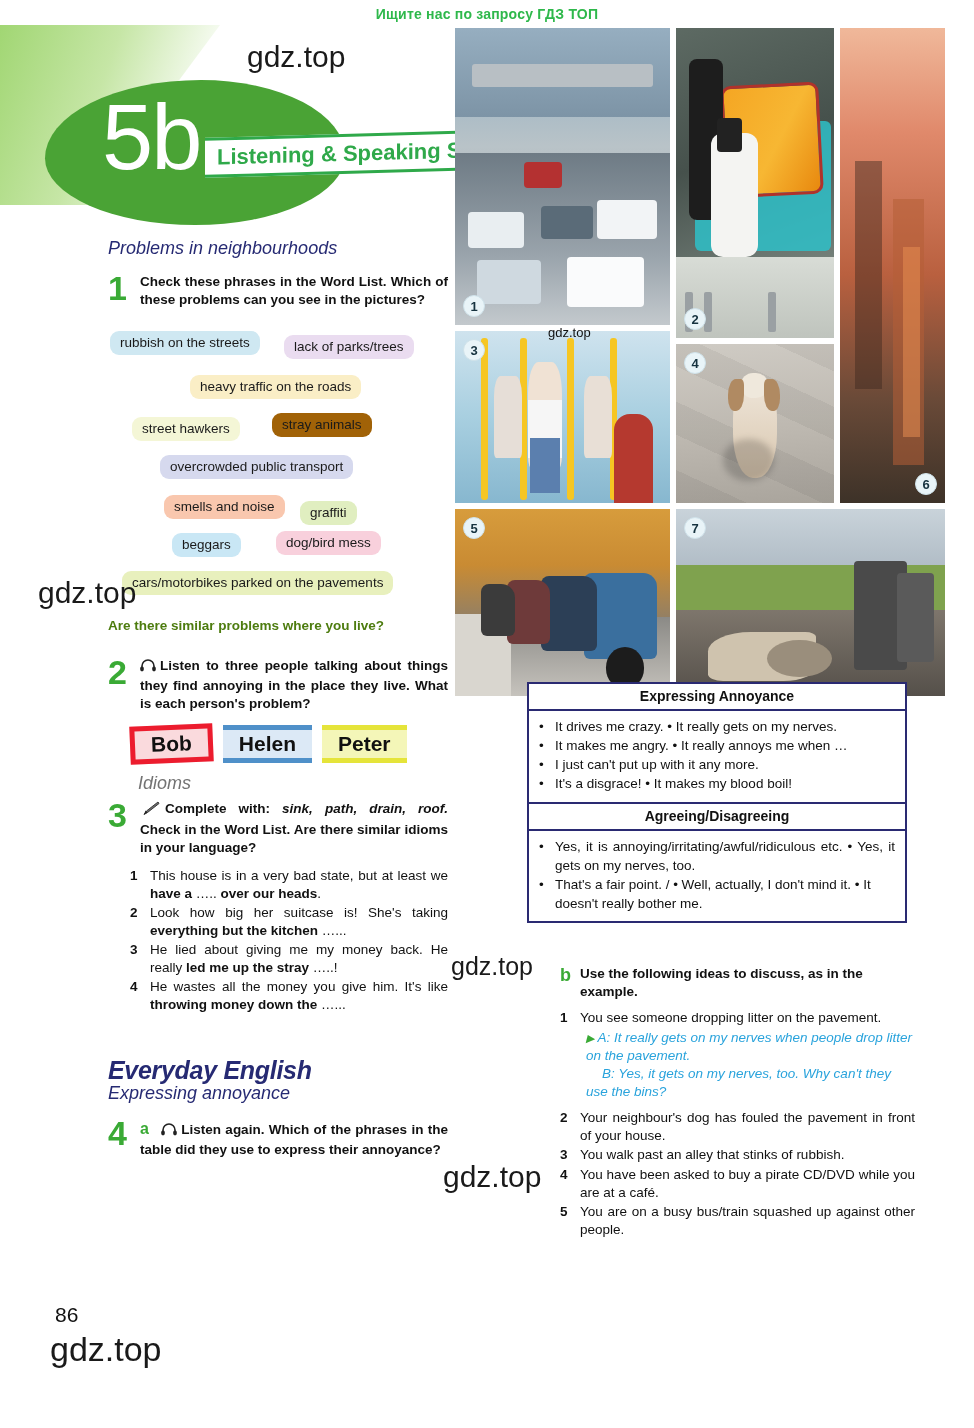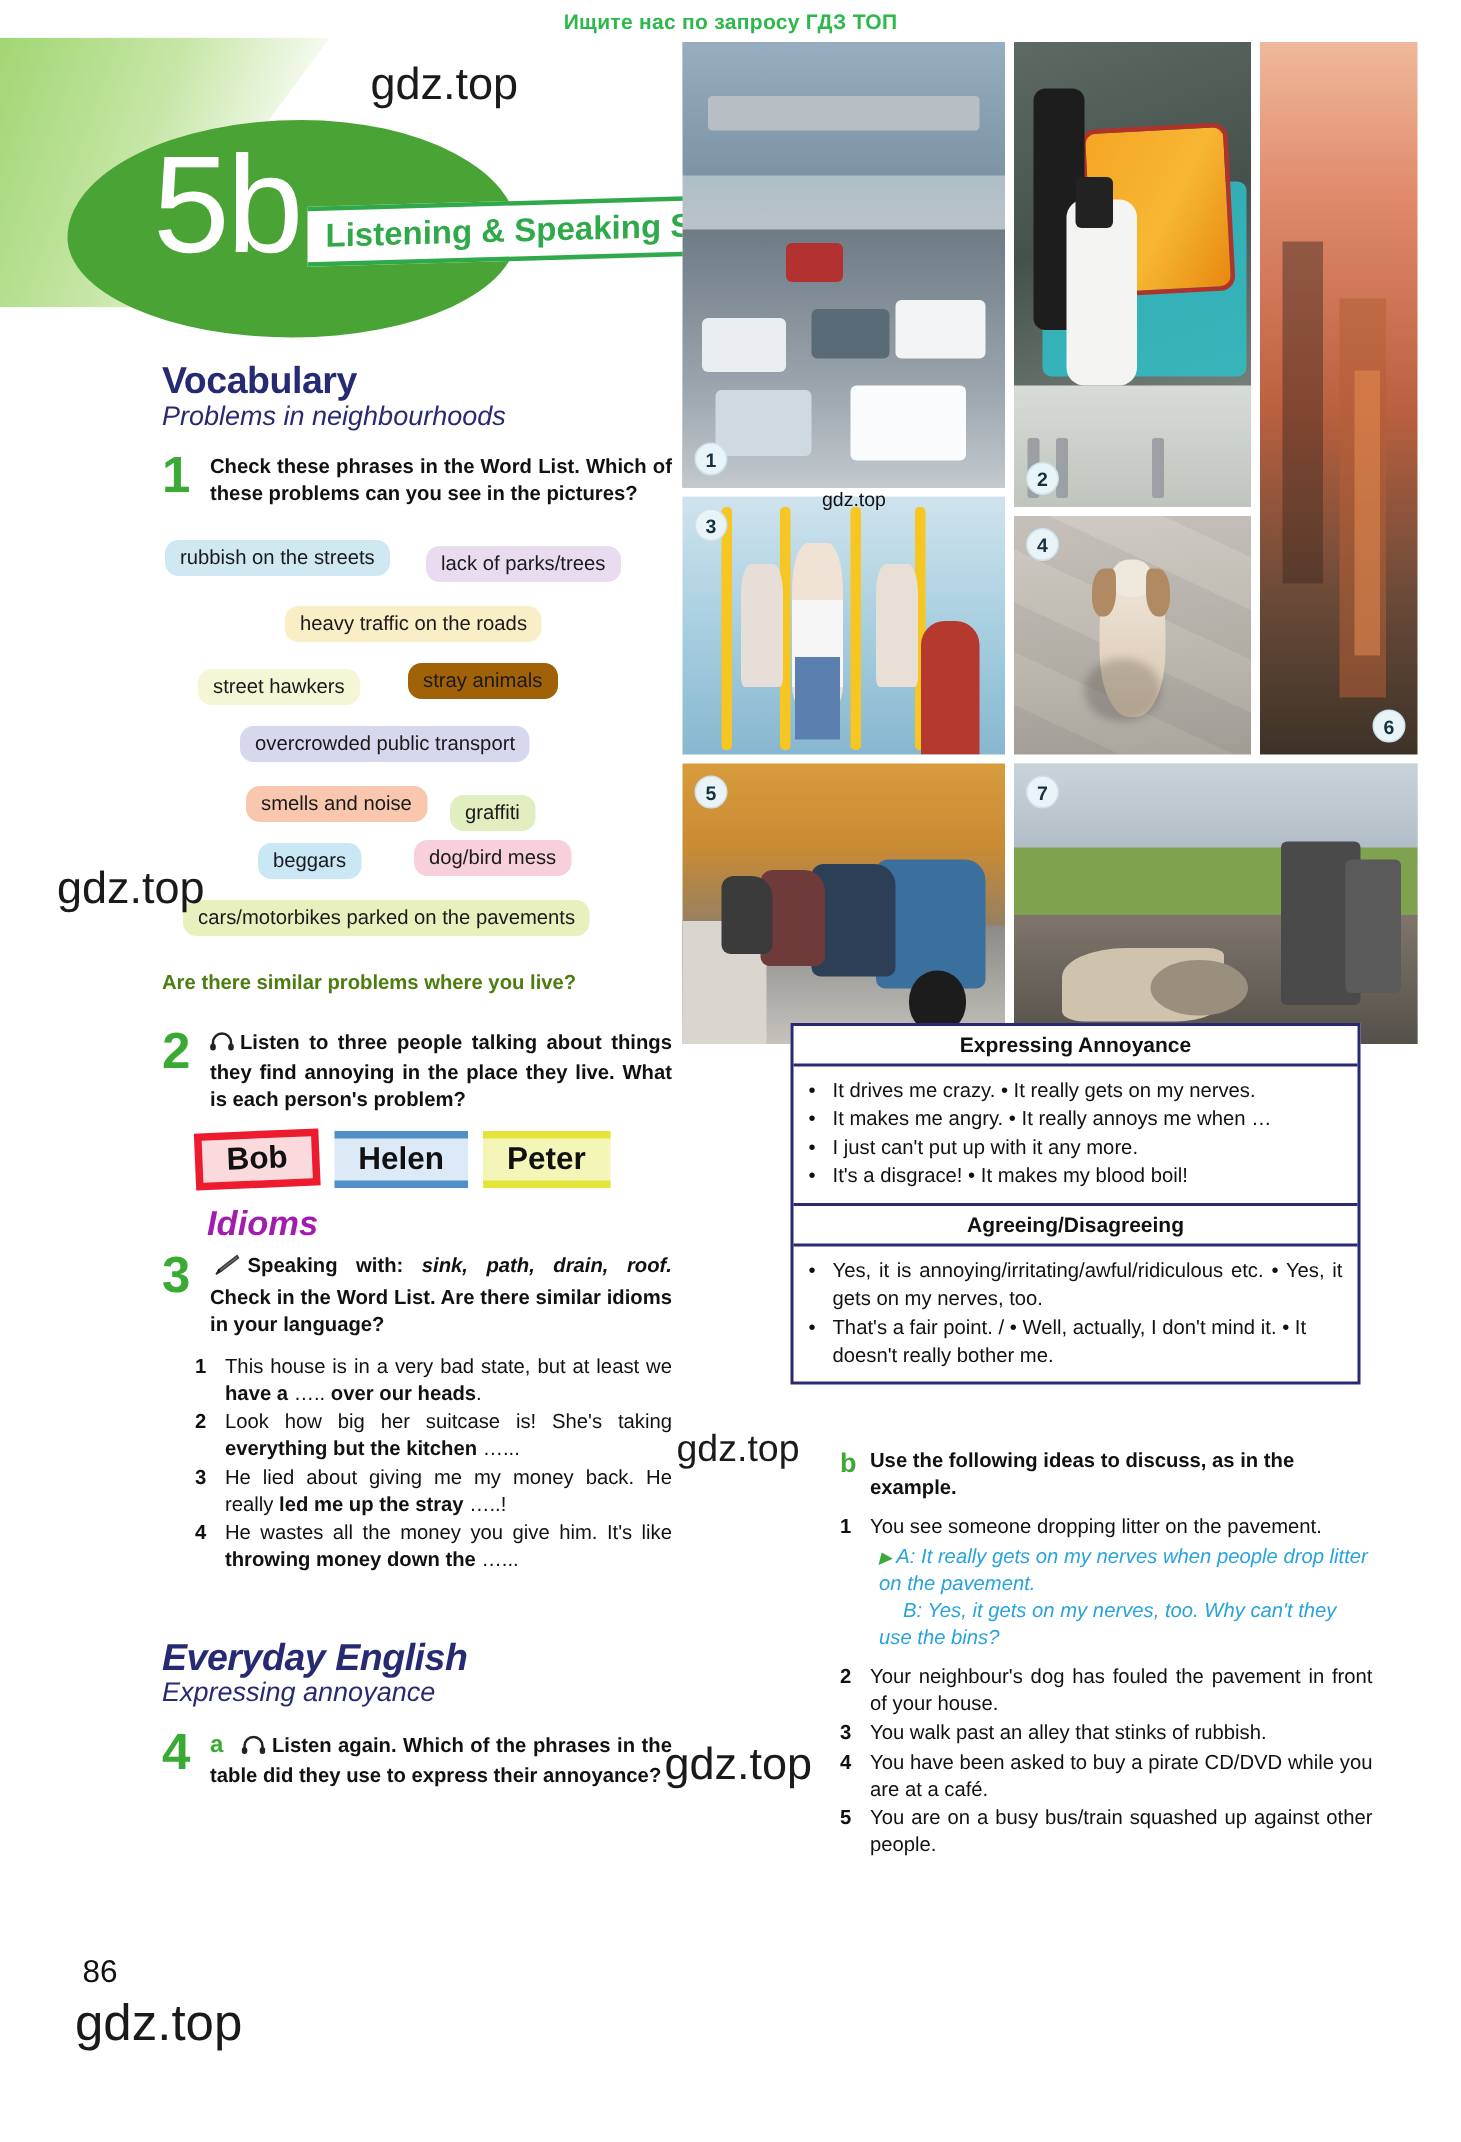--- a/index.html
+++ b/index.html
@@ -153,21 +153,21 @@
               padding:4px 0 5px; border-bottom:2px solid #2a2a72; }
   .ann-head2 { text-align:center; font-size:14px; font-weight:bold; color:#111;
               padding:4px 0 5px; border-top:2px solid #2a2a72; border-bottom:2px solid #2a2a72; }
   .ann-list { padding:6px 10px 8px 10px; }
   .ann-list .row { display:flex; font-size:13.5px; line-height:1.42; color:#111; }
   .ann-list .row .dot { width:16px; flex:0 0 16px; }
   .ann-list .row .txt { flex:1; }
 
   
   .pagenum { position:absolute; left:55px; top:1303px; font-size:21px; color:#111; }
-  .idioms-h { color:#a21caf; font-size:23px; font-style:italic; margin:10px 0 0 30px;font-weight:bold; }
+  .idioms-h { color:#737373; font-size:18px; font-style:italic; margin:10px 0 0 30px; }
   .icon-head { display:inline-block; vertical-align:-2px; margin-right:4px; }
   .icon-pen  { display:inline-block; vertical-align:-3px; margin-right:5px; }
 </style>
 </head>
 <body>
 
 <div class="page">
 
   <div class="top-banner">Ищите нас по запросу ГДЗ ТОП</div>
 
@@ -264,21 +264,20 @@
       <div class="bin" style="right:4%;top:34%;width:14%;height:48%;background:#5a5a5a;"></div>
       <div style="position:absolute;left:12%;bottom:8%;width:40%;height:26%;background:#cfc3ae;border-radius:40% 10% 30% 14%;"></div>
       <div style="position:absolute;left:34%;bottom:10%;width:24%;height:20%;background:#9a8e7c;border-radius:50%;"></div>
       <div class="badge" style="left:8px;top:8px;">7</div>
     </div>
   </div>
   <div class="wm-img wm-i1">gdz.top</div>
 
   <div class="leftcol">
 
-    <h2 class="sec">Vocabulary</h2>
     <div class="sec-sub">Problems in neighbourhoods</div>
 
     <div class="ex">
       <div class="ex-num">1</div>
       <div class="ex-body jt">Check these phrases in the Word List. Which of these problems can you see in the pictures?</div>
     </div>
 
     <div class="bubbles">
       <div class="bub" style="left: 2px; top: 6px; background: rgb(207, 232, 242);">rubbish on the streets</div>
       <div class="bub" style="left: 176px; top: 10px; background: rgb(234, 220, 240);">lack of parks/trees</div>
@@ -317,21 +316,21 @@
     <div class="idioms-h">Idioms</div>
 
     <div class="ex" style="margin-top:6px;">
       <div class="ex-num">3</div>
       <div class="ex-body jt">
         <span class="icon-pen">
           <svg width="20" height="15" viewBox="0 0 20 15" aria-hidden="true">
             <path d="M18 1 L6.5 10 L4 13.5 L7.5 11.5 L19 2.5 Z" fill="#6d6d6d" stroke="#3b3b3b" stroke-width="1"></path>
             <path d="M4 13.5 L7.5 11.5 L5.6 9.6 Z" fill="#222"></path>
           </svg>
-        </span><span>Speaking with:</span>
+        </span><span>Complete with:</span>
         <i>sink, path, drain, roof.</i>
         <span>Check in the Word List. Are there similar idioms in your language?</span>
       </div>
     </div>
 
     <ol class="items" style="margin-left:22px;margin-top:10px;">
       <li>
         <span class="n">1</span>
         <span class="t">
           <span>This house is in a very bad state, but at least we </span><b>have a</b>

